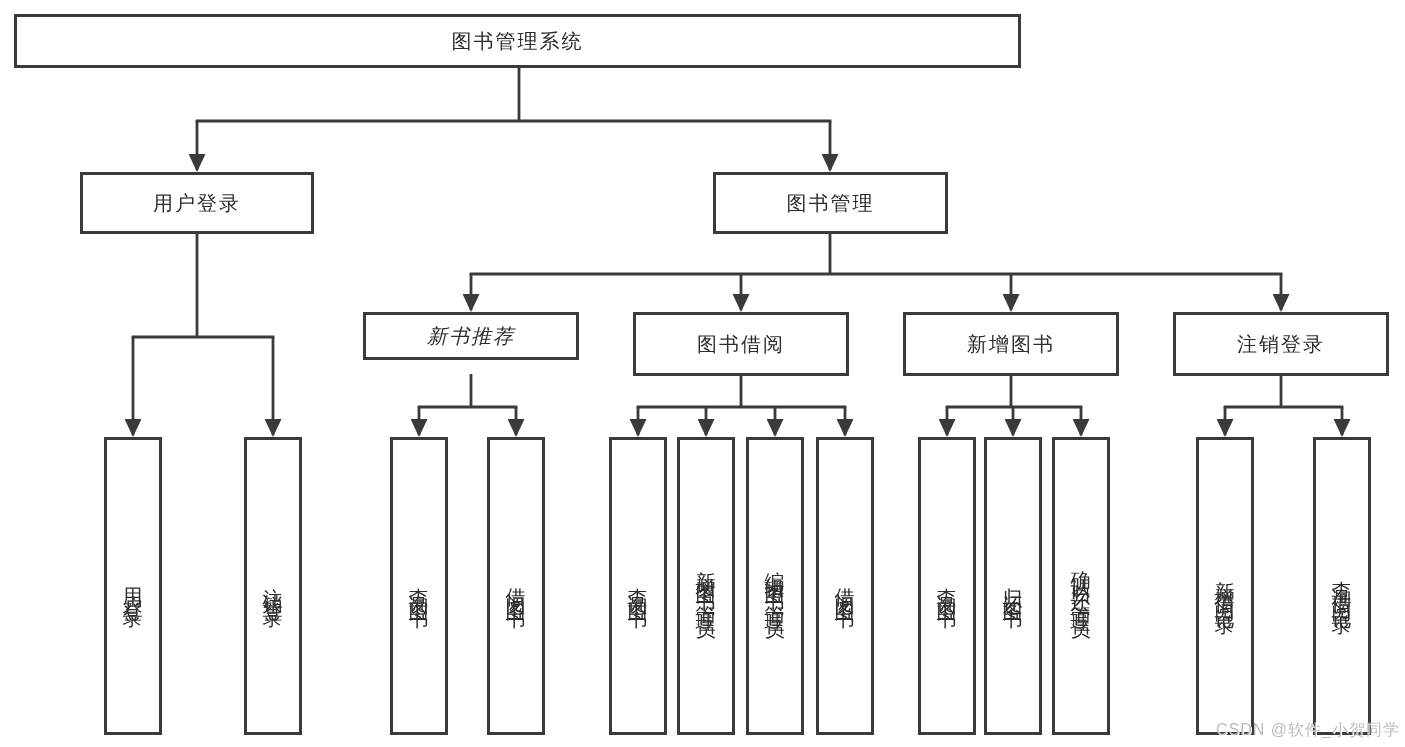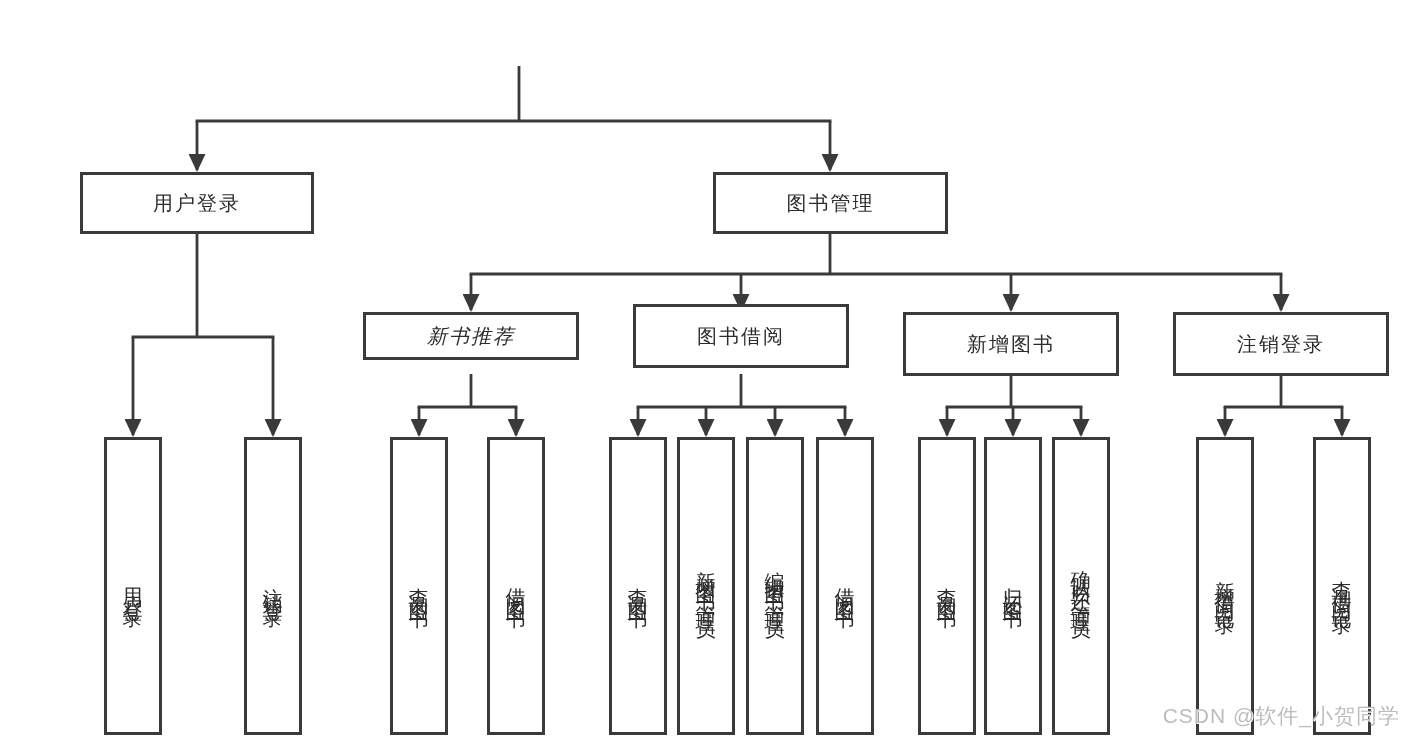--- a/index.html
+++ b/index.html
@@ -12,21 +12,21 @@
     position:absolute;box-sizing:border-box;background:#ffffff;
     border:3px solid #3a3a3a;display:flex;align-items:center;justify-content:center;
     color:#2c2c2c;
   }
   .hlabel{font-size:20px;letter-spacing:2px;white-space:nowrap;}
   .leaf .vlabel{
     writing-mode:vertical-rl;text-orientation:mixed;
     font-size:20px;letter-spacing:7px;line-height:1;
   }
   .watermark{
-    position:absolute;right:5px;bottom:17px;font-size:21px;color:#bcbcbc;
+    position:absolute;right:5px;bottom:6px;font-size:16px;color:#bcbcbc;
     letter-spacing:1px;text-shadow:1px 1px 0 #ffffff;white-space:nowrap;margin-left:32px;
   }
 </style>
 </head>
 <body>
 
 <div class="stage">
 
   <svg class="connectors" width="1405" height="747" viewBox="0 0 1405 747">
     <defs>
@@ -71,32 +71,35 @@
       <path d="M1013 407 V435" marker-end="url(#arw)"></path>
       <path d="M1081 407 V435" marker-end="url(#arw)"></path>
 
       <path d="M1281 374 V407"></path>
       <path d="M1223.6 407 H1343.4"></path>
       <path d="M1225 407 V435" marker-end="url(#arw)"></path>
       <path d="M1342 407 V435" marker-end="url(#arw)"></path>
     </g>
   </svg>
 
+  <div class="box" style="left:14px;top:14px;width:1007px;height:54px;">
+    <span class="hlabel">图书管理系统</span>
+  </div>
 
   <div class="box" style="left:80px;top:172px;width:234px;height:62px;">
     <span class="hlabel">用户登录</span>
   </div>
   <div class="box" style="left:713px;top:172px;width:235px;height:62px;">
     <span class="hlabel">图书管理</span>
   </div>
 
   <div class="box" style="left:363px;top:312px;width:216px;height:48px;font-style:italic;">
     <span class="hlabel">新书推荐</span>
   </div>
-  <div class="box" style="left:633px;top:304px;width:216px;height:64px;">
+  <div class="box" style="left:633px;top:312px;width:216px;height:64px;">
     <span class="hlabel">图书借阅</span>
   </div>
   <div class="box" style="left:903px;top:312px;width:216px;height:64px;">
     <span class="hlabel">新增图书</span>
   </div>
   <div class="box" style="left:1173px;top:312px;width:216px;height:64px;">
     <span class="hlabel">注销登录</span>
   </div>
 
   <div class="box leaf" style="left:104px;top:437px;width:58px;height:298px;">

